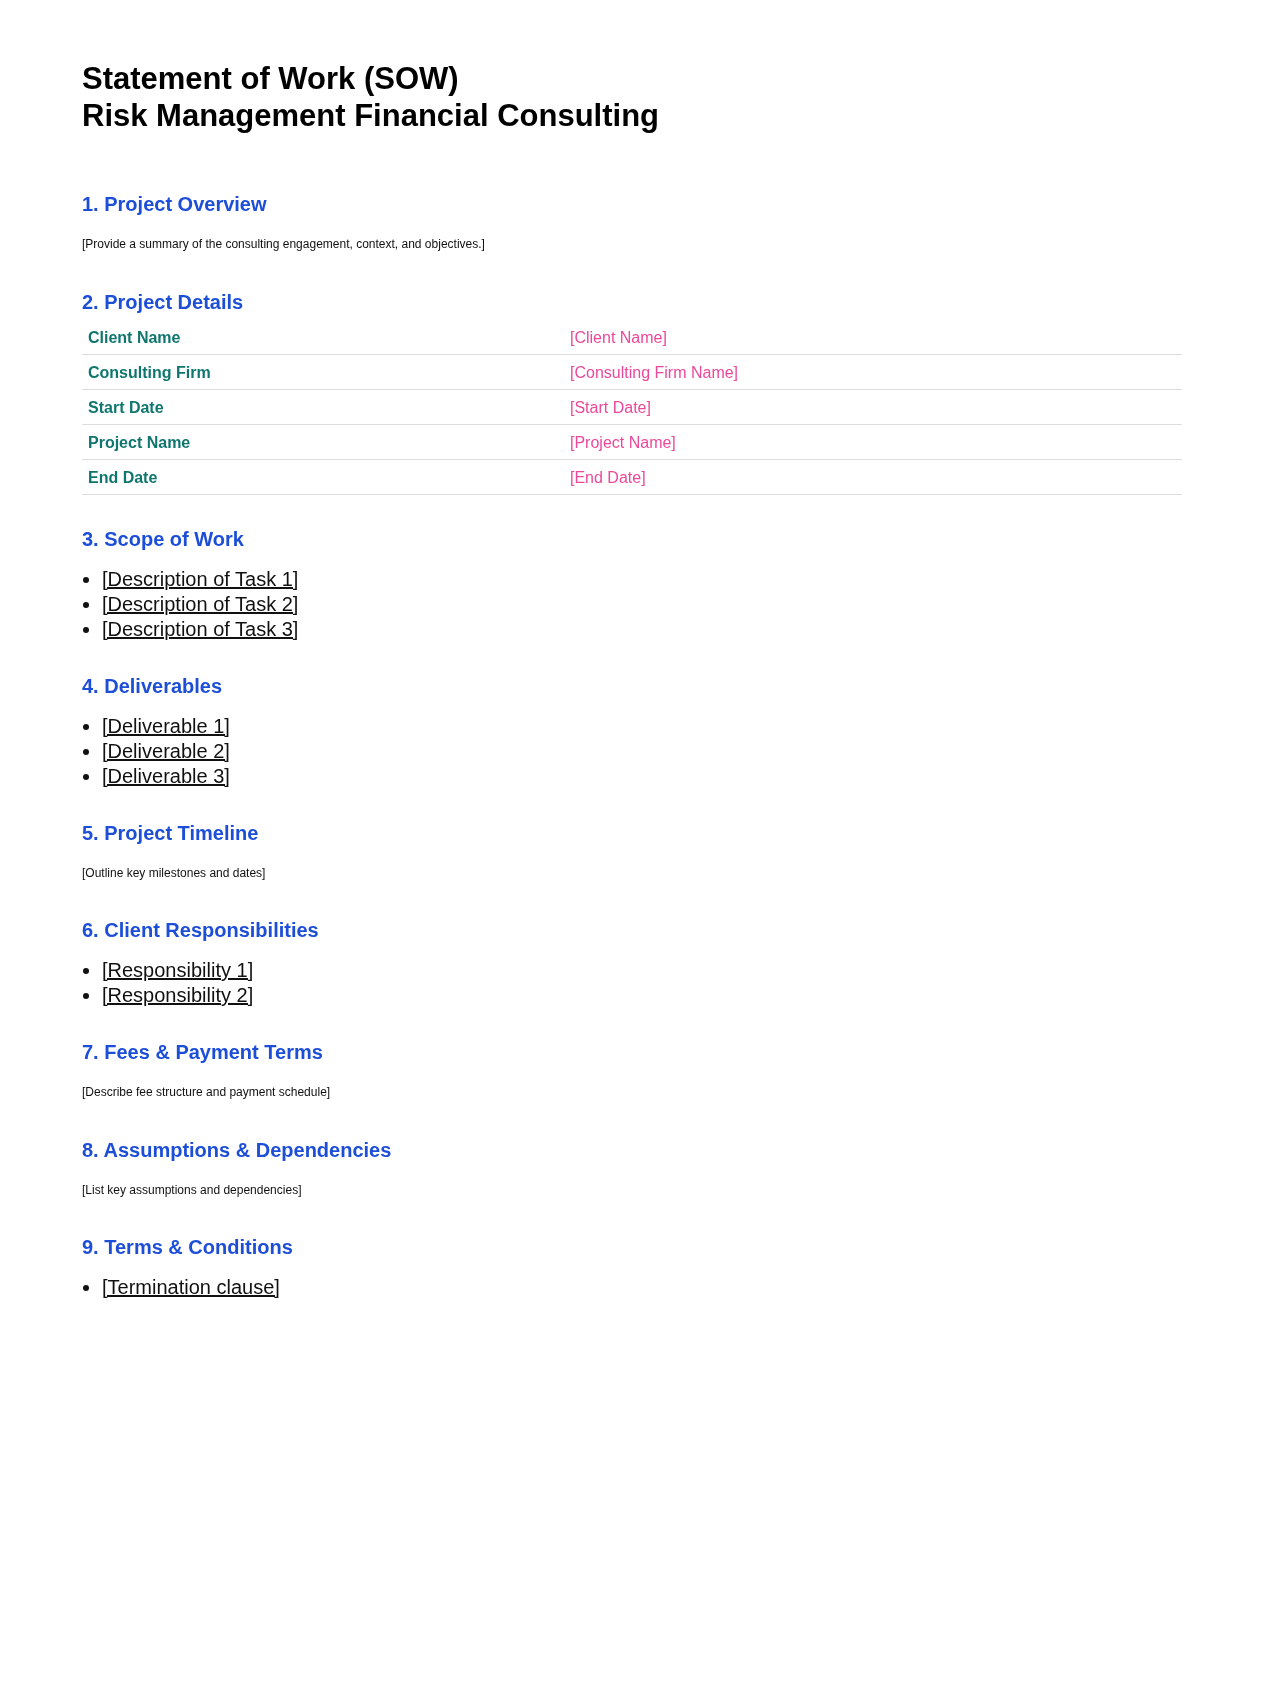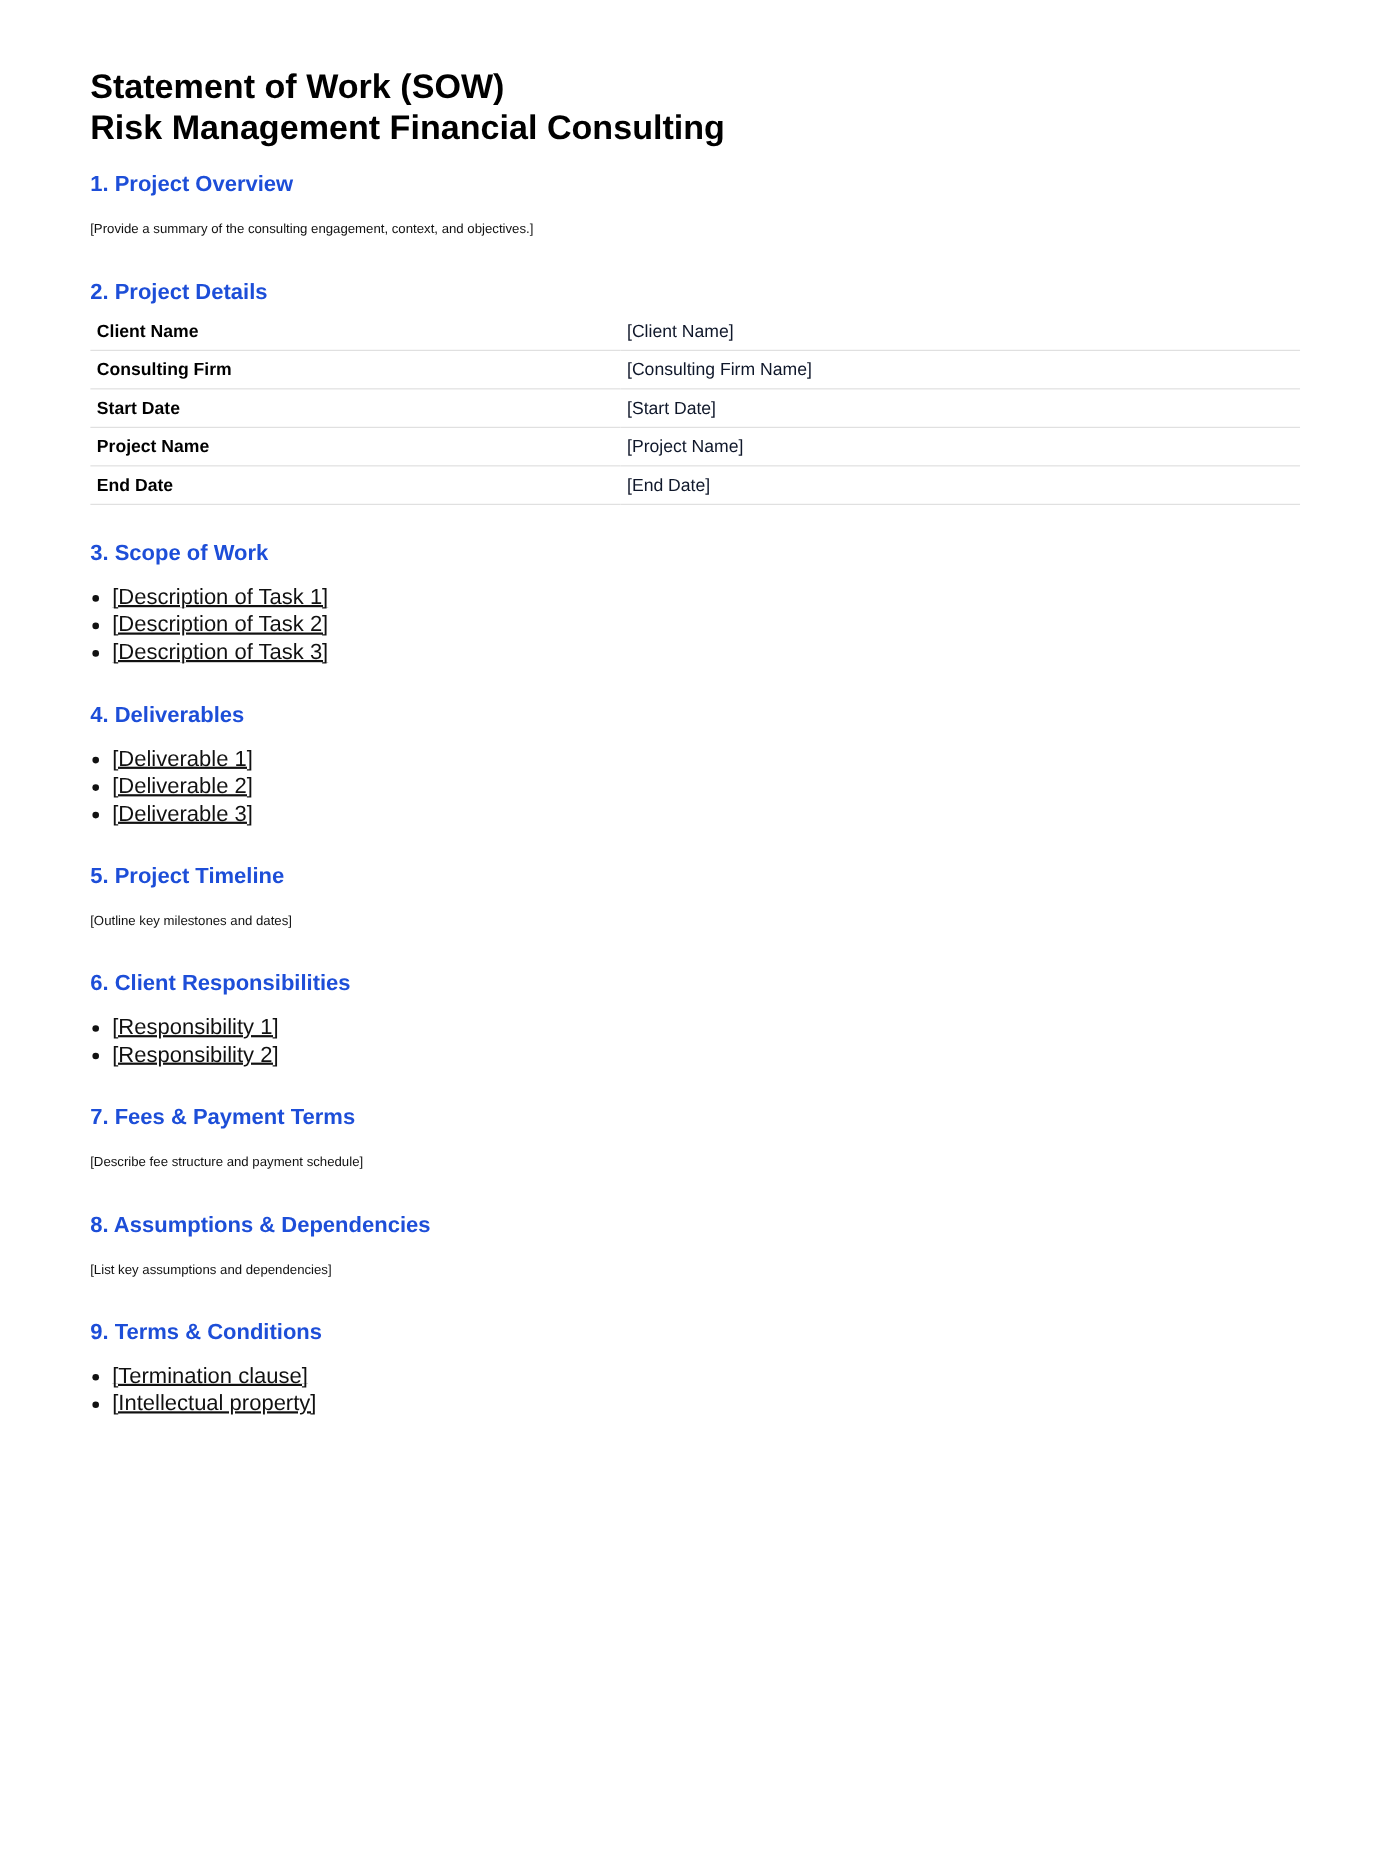--- a/index.html
+++ b/index.html
@@ -19,21 +19,21 @@
     position: absolute;
     left: 82px;
     top: 0;
     width: 1100px;
     height: 1299px;
     overflow: hidden;
     padding-top: 60px;
     box-sizing: border-box;
   }
   h1 {
-    margin: 0 0 22px 0;
+    margin: 0 0 58px 0;
     font-size: 31px;
     line-height: 37px;
     font-weight: bold;
     color: #000000;
   }
   h1 span { display: block; }
   h2 {
     margin: 32px 0 6px 0;
     font-size: 20px;
     line-height: 24px;
@@ -60,22 +60,22 @@
     border-collapse: collapse;
     margin: 0;
     font-size: 16px;
   }
   td {
     padding: 5px 6px 4px 6px;
     line-height: 25px;
     border-bottom: 1px solid #dddddd;
     vertical-align: top;
   }
-  td.label { font-weight: bold; width: 470px; color: #000000; }
-  td.value { color: #0f172a; }
+  td.label { font-weight: bold; width: 470px; color: #0f766e; }
+  td.value { color: #ec4899; }
   tr:first-child td { }
 </style>
 </head>
 <body>
 
 <div class="page">
 
   <h1>
     <span>Statement of Work (SOW)</span>
     <span>Risk Management Financial Consulting</span>

